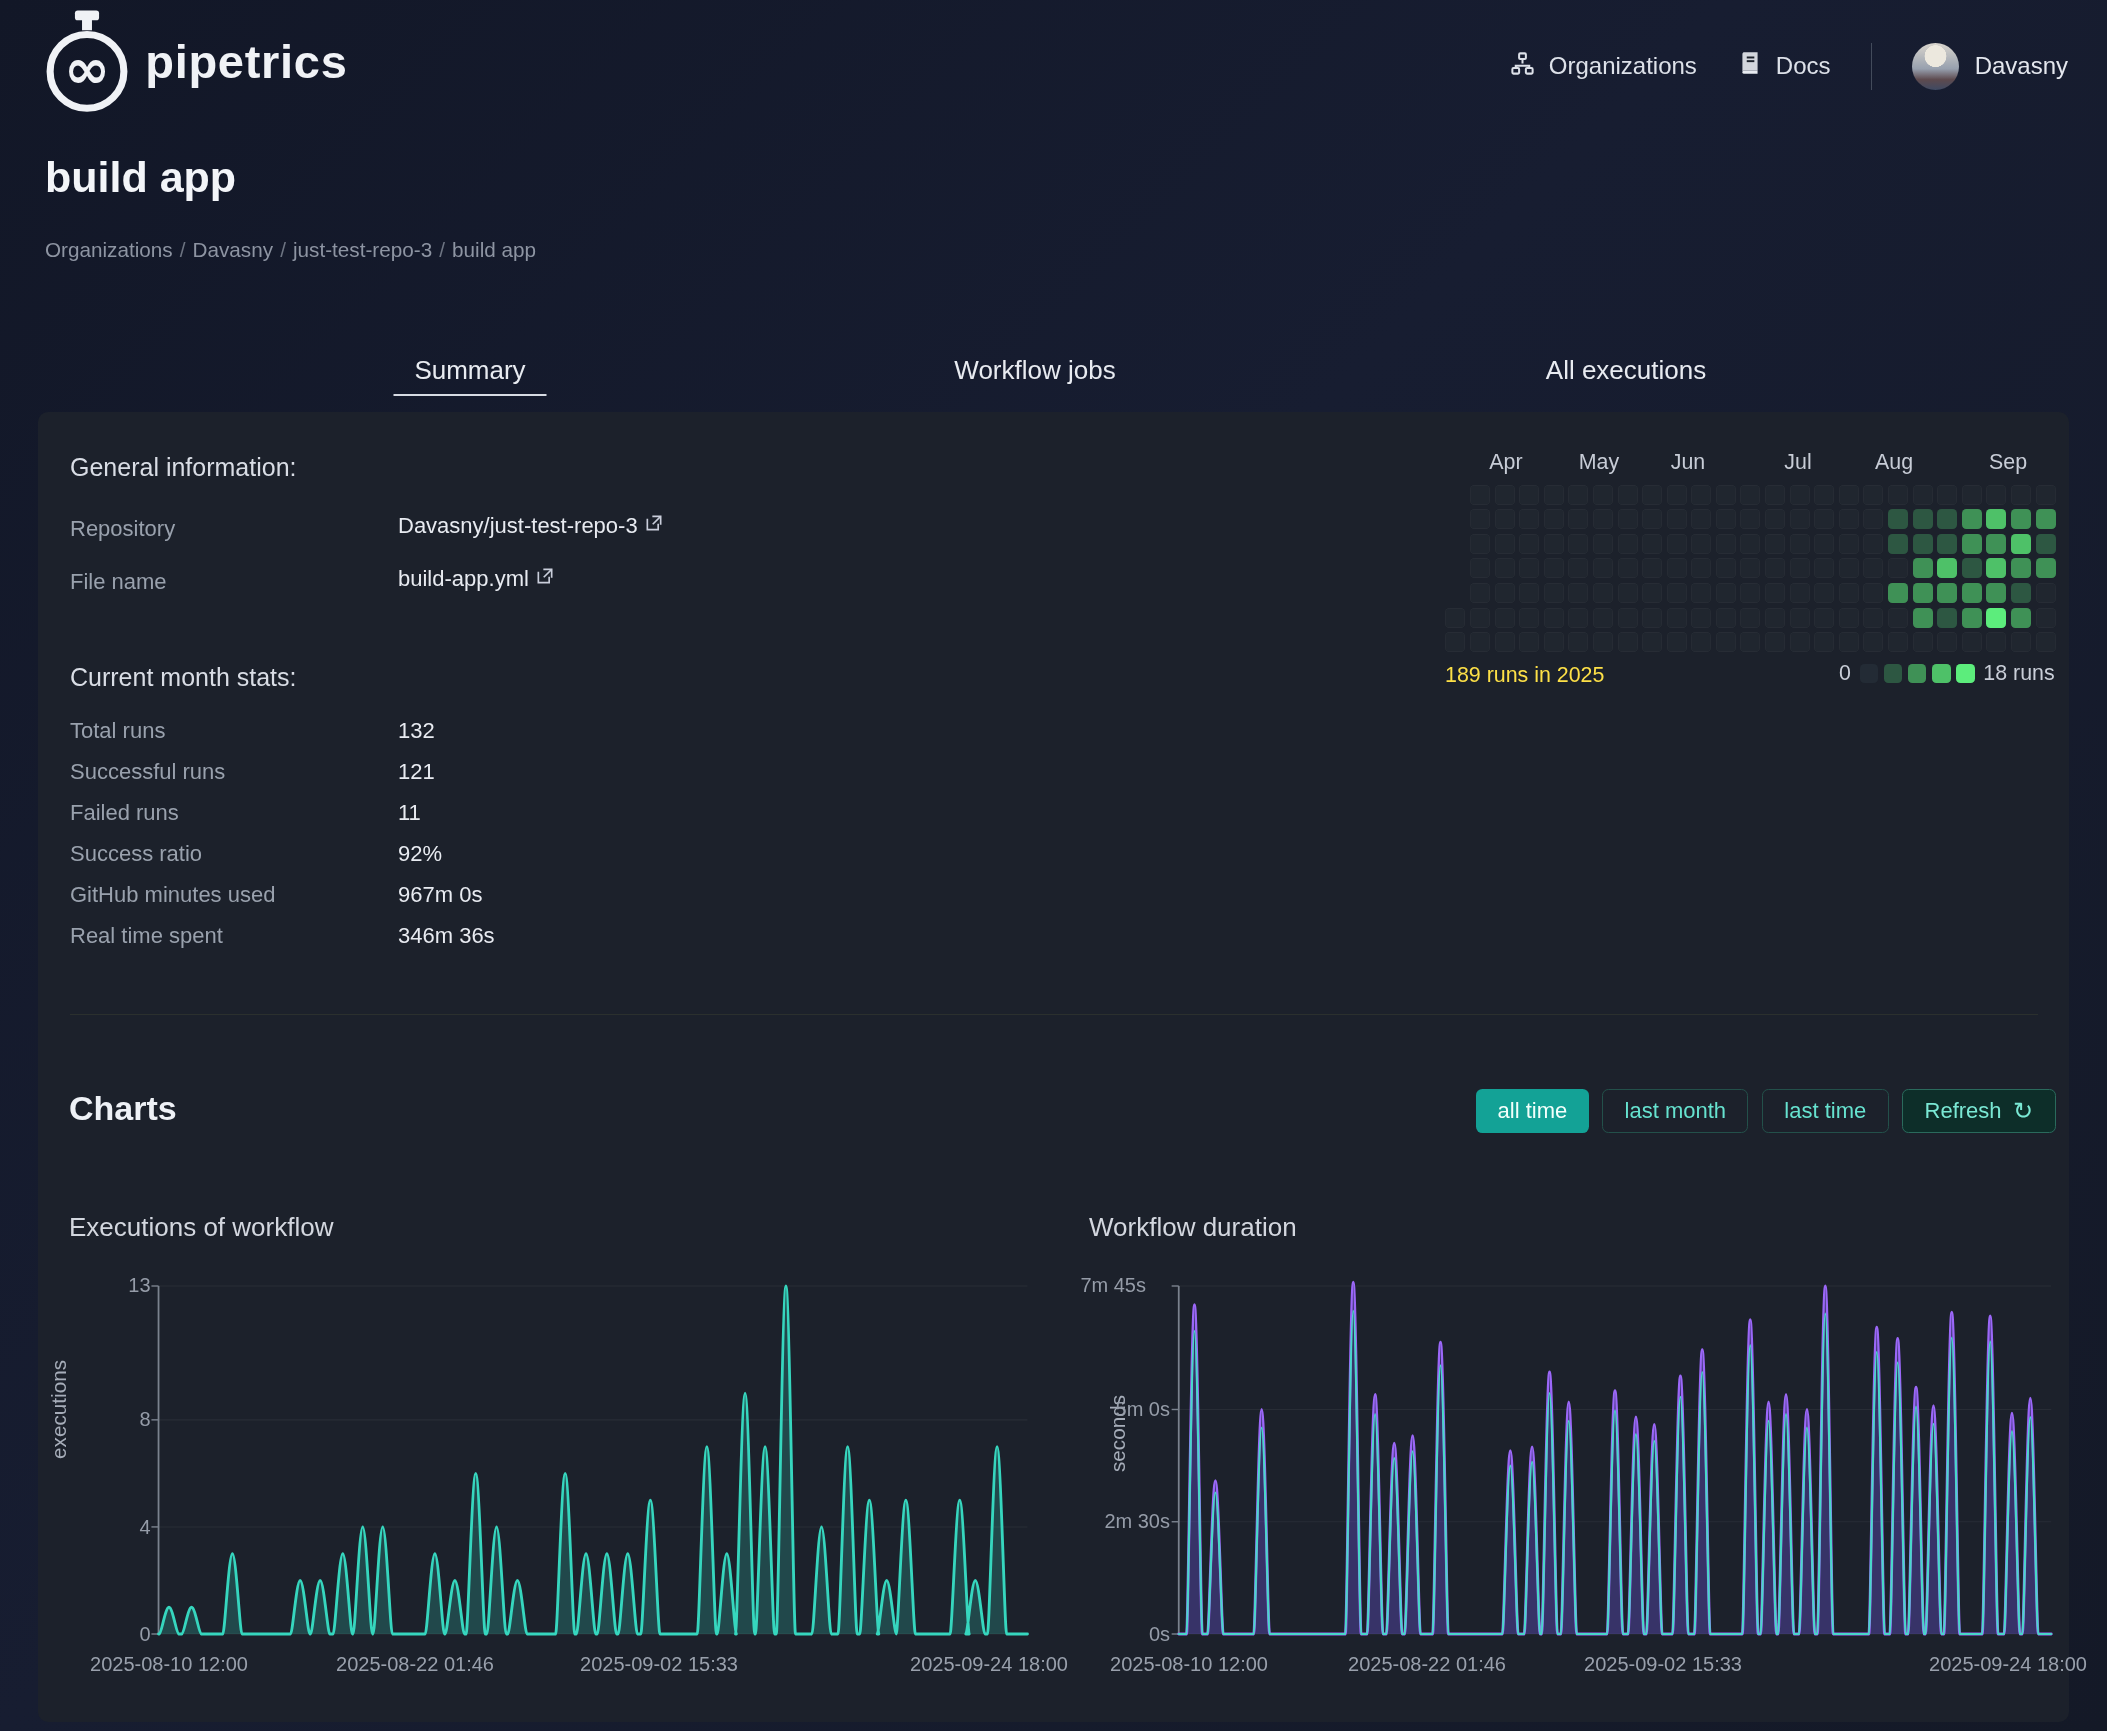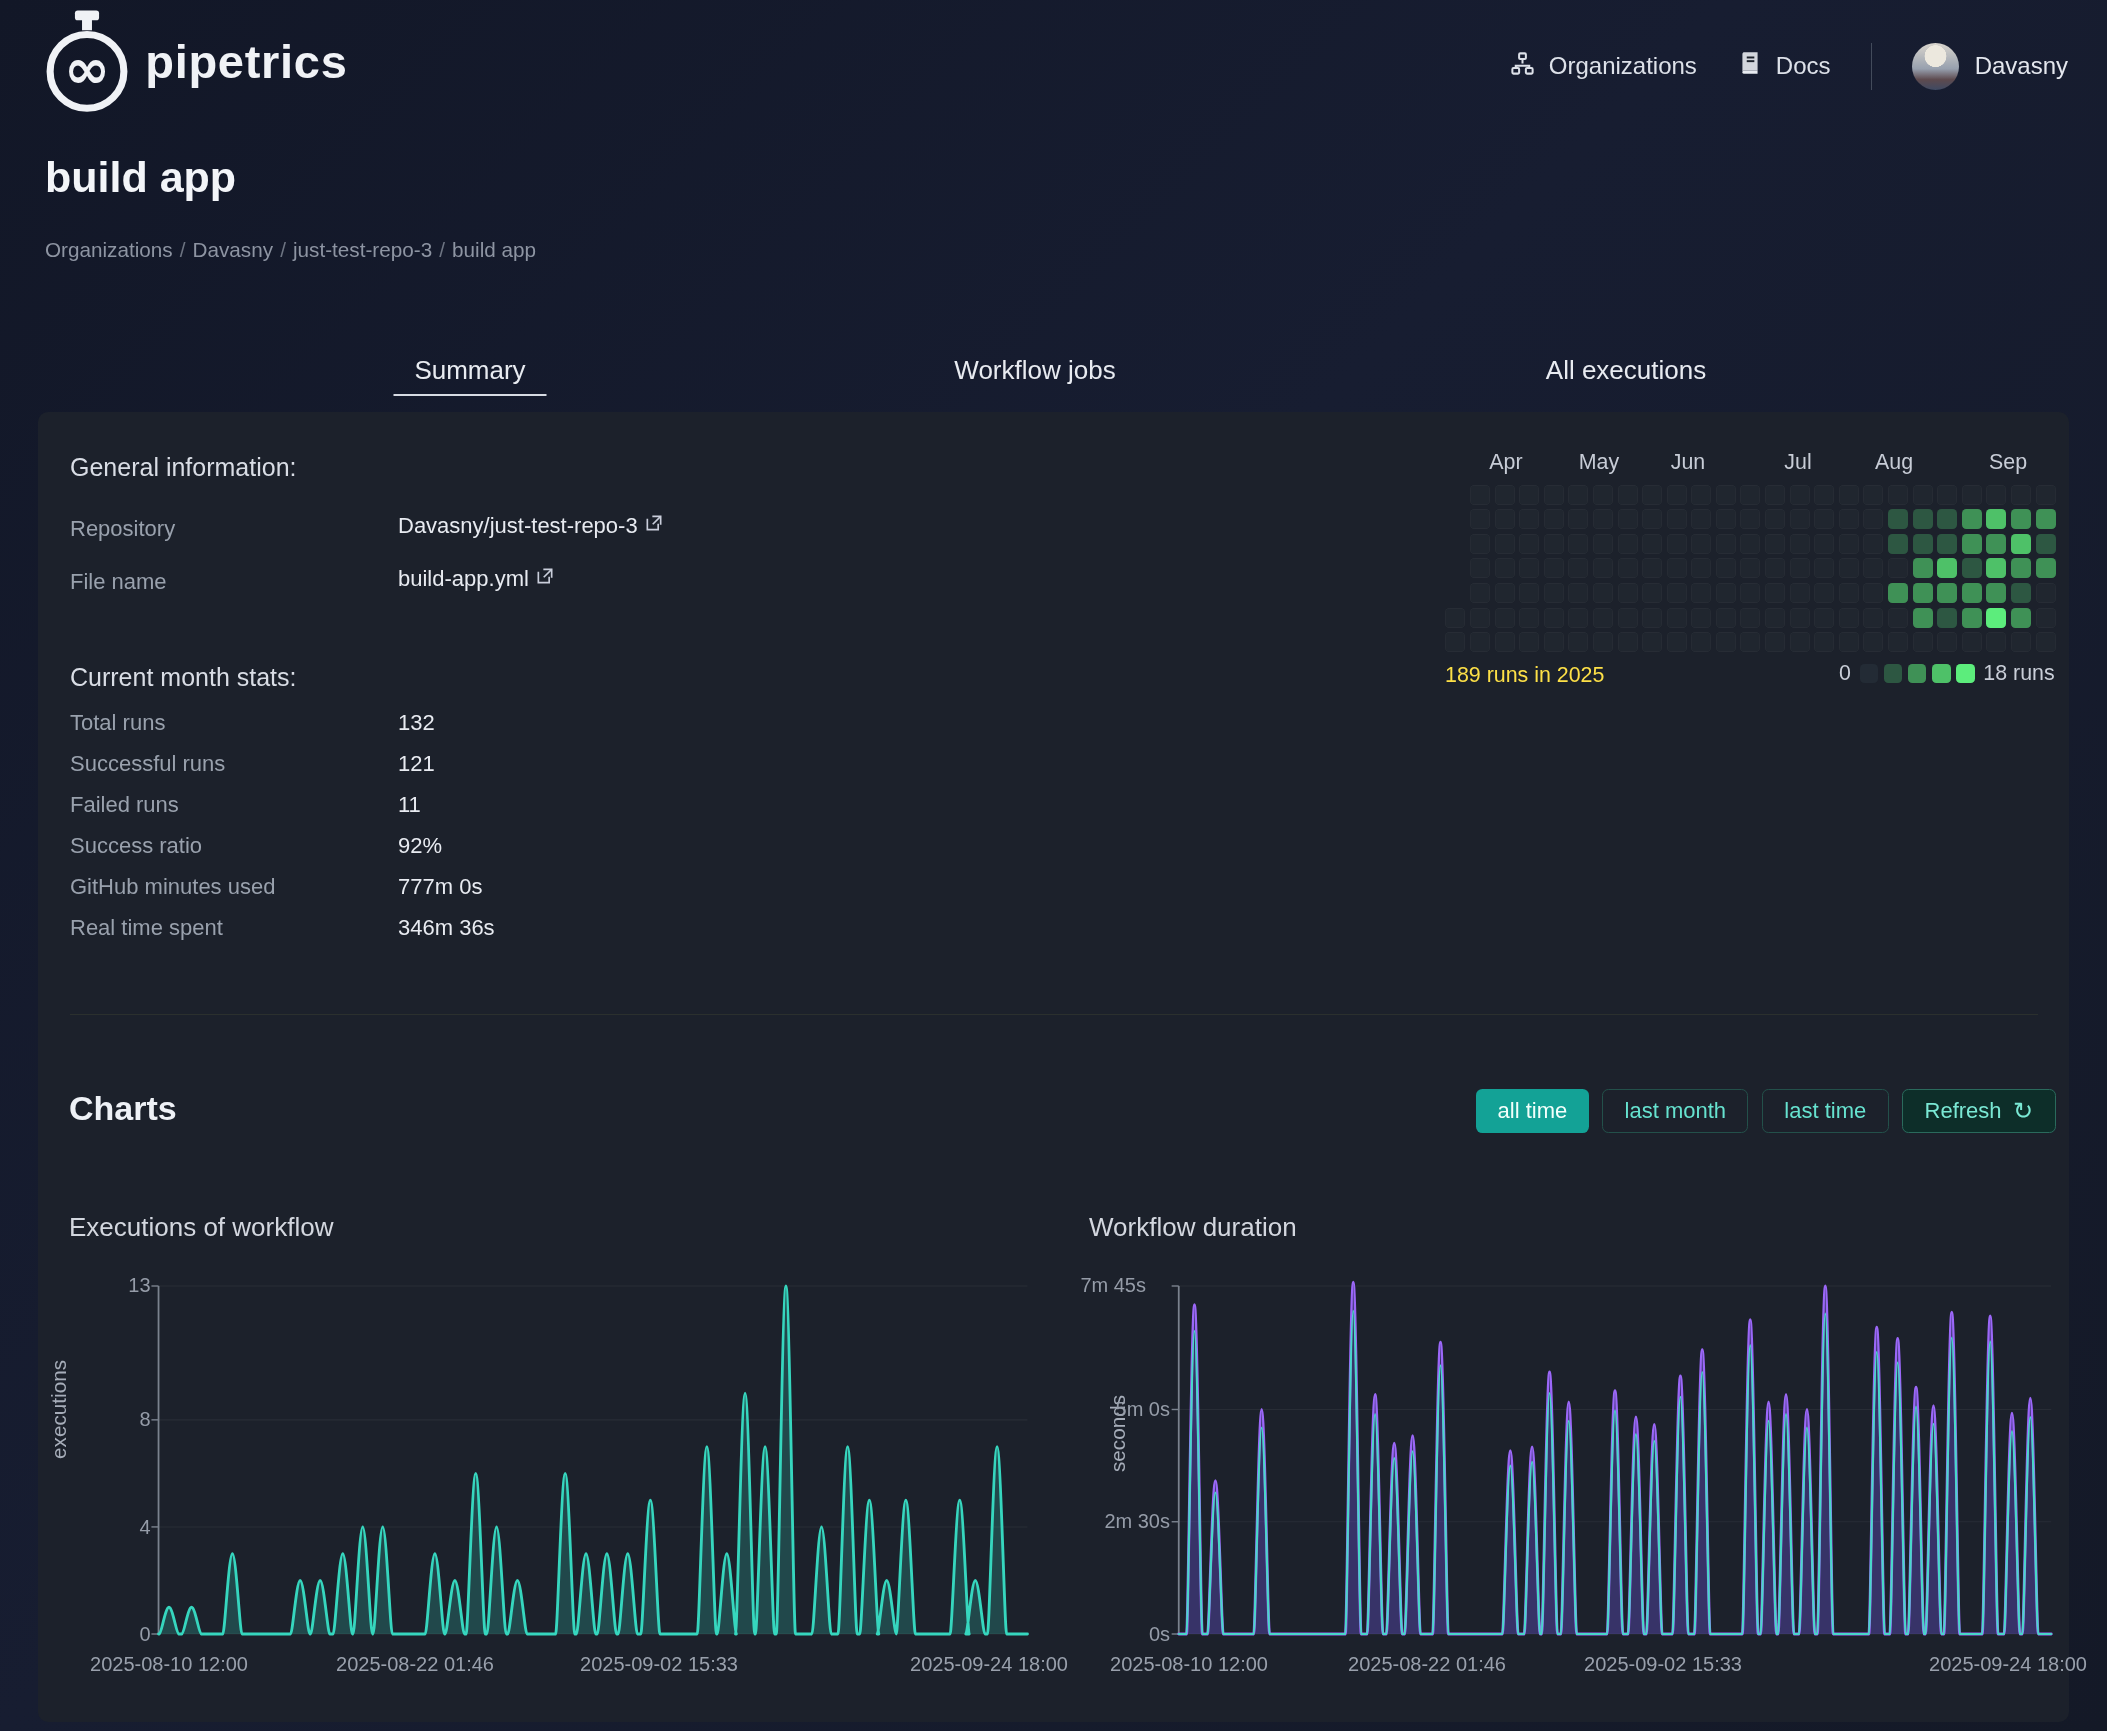--- a/index.html
+++ b/index.html
@@ -35,21 +35,21 @@
   .panel { position:absolute; left:38px; top:412px; width:2031px; height:1310px;
            background:#1c212b; border-radius:10px; }
   .panel .abs { position:absolute; }
 
   .section-heading { font-size:25px; color:#d9dde5; }
   .kv-label { font-size:22px; color:#99a1ad; }
   .kv-value { font-size:22px; color:#e8ebf1; display:flex; align-items:center; gap:10px; }
   .ext-link { cursor:pointer; display:inline-flex; align-items:center; gap:6px; }
 
   .stats-rows { display:flex; flex-direction:column; }
-  .stats-row { display:flex; height:41px; align-items:flex-start; }
+  .stats-row { display:flex; height:41px; align-items:center; }
   .stats-row .kv-label { width:328px; }
 
   
   .hm-month { position:absolute; transform:translateX(-50%); font-size:21.4px; color:#c7ccd6; }
   .hm-cell { position:absolute; width:20px; height:20px; border-radius:4.3px;
              background:#20262f; box-shadow:inset 0 0 0 0.7px rgba(255,255,255,0.045); }
   .hm-summary { font-size:21.4px; color:#fde047; }
   .hm-legend { position:absolute; display:flex; align-items:center; gap:8.6px; font-size:21.4px; color:#c9ced8; }
   .hm-swatch { width:18.5px; height:18.5px; border-radius:4.3px; }
 
@@ -364,21 +364,21 @@
         <div class="stats-row">
           <div class="kv-label">Failed runs</div>
           <div class="kv-value">11</div>
         </div>
         <div class="stats-row">
           <div class="kv-label">Success ratio</div>
           <div class="kv-value">92%</div>
         </div>
         <div class="stats-row">
           <div class="kv-label">GitHub minutes used</div>
-          <div class="kv-value">777m 0s</div>
+          <div class="kv-value">967m 0s</div>
         </div>
         <div class="stats-row">
           <div class="kv-label">Real time spent</div>
           <div class="kv-value">346m 36s</div>
         </div>
       </div>
 
     <div class="divider" style="left:32px; top:602px; width:1968px"></div>
 
     <div class="abs charts-heading" style="left:31px; top:677px">Charts</div>

